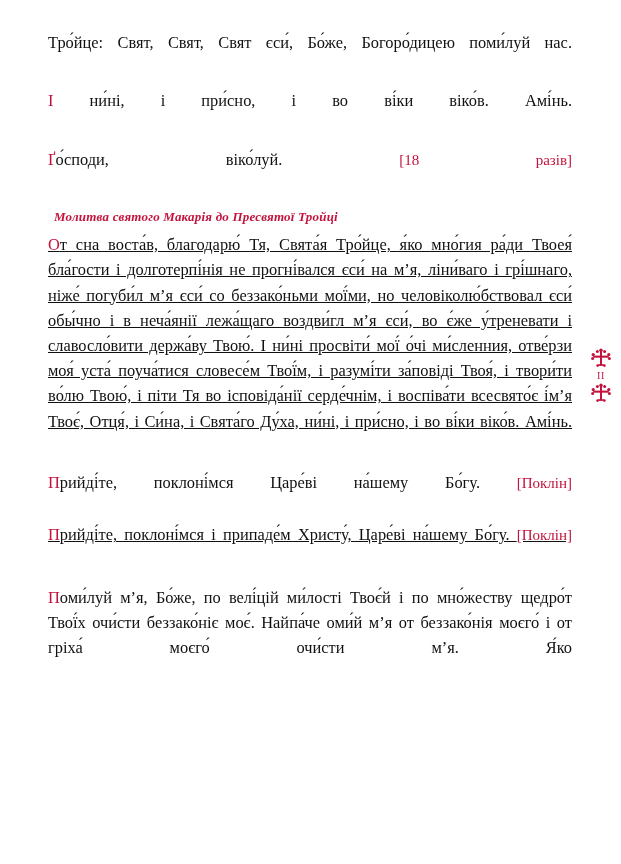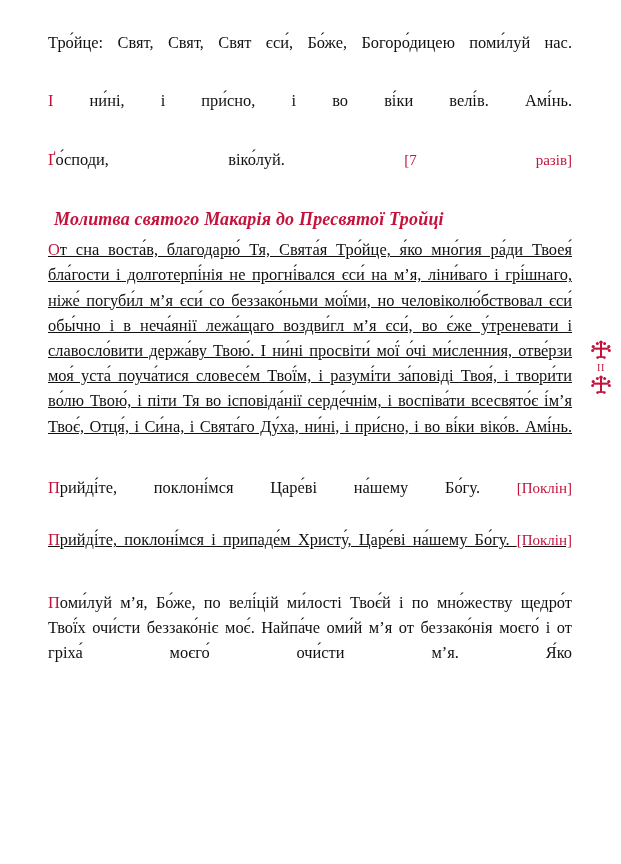--- a/index.html
+++ b/index.html
@@ -62,34 +62,34 @@
     font-family: "Liberation Serif", "DejaVu Serif", serif;
     font-style: italic;
     font-weight: bold;
     font-size: 19.5px;
     letter-spacing: 0.2px;
     text-align: center;
     margin: 11px 0 7px 0;
     white-space: nowrap;
   }
   .heading-prayer {
-    font-size: 18px;
+    font-size: 13px;
     text-align: left;
     margin-left: 6px;
   }
   .heading-psalm {
     font-size: 19px;
     margin: 19px 0 9px 0;
   }
 
   
   .marginal {
     position: absolute;
     left: 586px;
-    top: 339px;
+    top: 347px;
     width: 30px;
     text-align: center;
     color: #c3133c;
   }
   .marginal .orn {
     display: block;
     line-height: 1;
   }
   .marginal .orn svg { display: block; margin: 0 auto; }
   .marginal .folio {
@@ -103,24 +103,24 @@
 </style>
 </head>
 <body>
 
 <div class="page">
 
   <div class="textblock">
 
     <p class="para"><span>Тро́йце: Свят, Свят, Свят єси́, Бо́же, Богоро́дицею поми́луй нас.</span></p>
 
-    <p class="para"><span class="initial">І</span><span> ни́ні, і при́сно, і во ві́ки велі́в. Амі́нь.</span></p>
+    <p class="para"><span class="initial">І</span><span> ни́ні, і при́сно, і во ві́ки віко́в. Амі́нь.</span></p>
 
 
-    <p class="para"><span class="initial">Ґ</span><span>о́споди, віко́луй. </span><span class="rubric">[7 разів]</span></p>
+    <p class="para"><span class="initial">Ґ</span><span>о́споди, віко́луй. </span><span class="rubric">[18 разів]</span></p>
 
     <div class="heading heading-prayer">Молитва святого Макарія до Пресвятої Тройці</div>
 
     <p class="para gap"><span class="initial">О</span><span>т сна воста́в, благодарю́ Тя, Свята́я Тро́йце, я́ко мно́гия ра́ди Твоея́ бла́гости і долготерпі́нія не прогні́вался єси́ на м’я, ліни́ваго і грі́шнаго, ніже́ погуби́л м’я єси́ со беззако́ньми мої́ми, но человіколю́бствовал єси́ обы́чно і в неча́янії лежа́щаго воздви́гл м’я єси́, во є́же у́треневати і славосло́вити держа́ву Твою́. І ни́ні просвіти́ мої́ о́чі ми́сленния, отве́рзи моя́ уста́ поуча́тися словесе́м Твої́м, і разумі́ти за́повіді Твоя́, і твори́ти во́лю Твою́, і піти Тя во ісповіда́нії серде́чнім, і воспіва́ти всесвято́є і́м’я Твоє́, Отця́, і Си́на, і Свята́го Ду́ха, ни́ні, і при́сно, і во ві́ки віко́в. Амі́нь.</span></p>
 
     <p class="para tight"><span class="initial">П</span><span>рийді́те, поклоні́мся Царе́ві на́шему Бо́гу. </span><span class="rubric">[Поклін]</span></p>
 
     <p class="para gap"><span class="initial">П</span><span>рийді́те, поклоні́мся і припаде́м Христу́, Царе́ві на́шему Бо́гу. </span><span class="rubric">[Поклін]</span></p>
 
 

